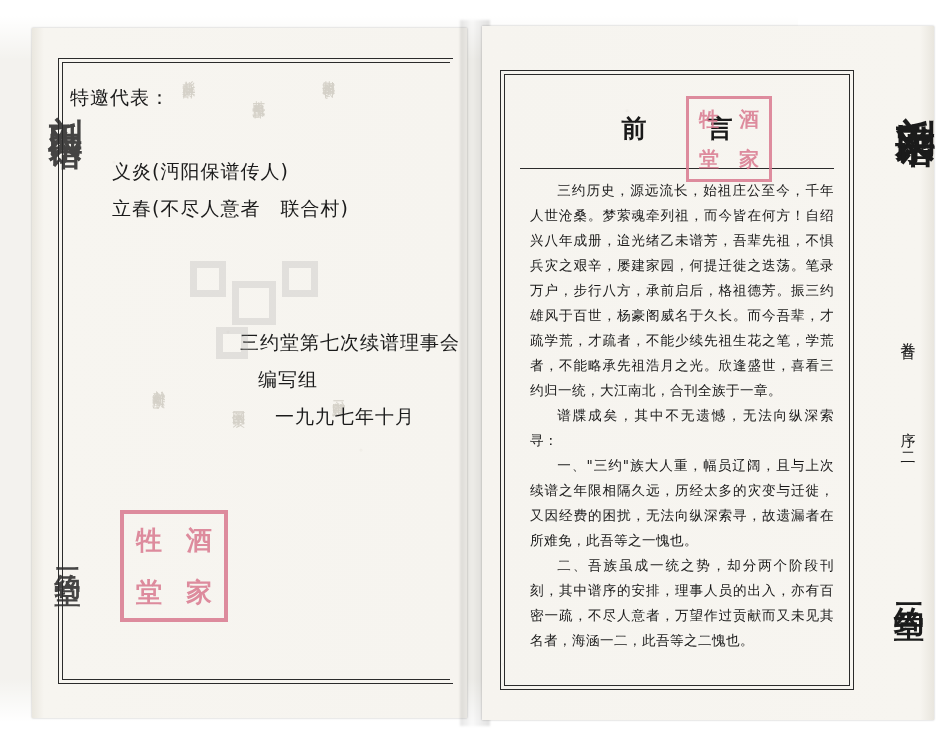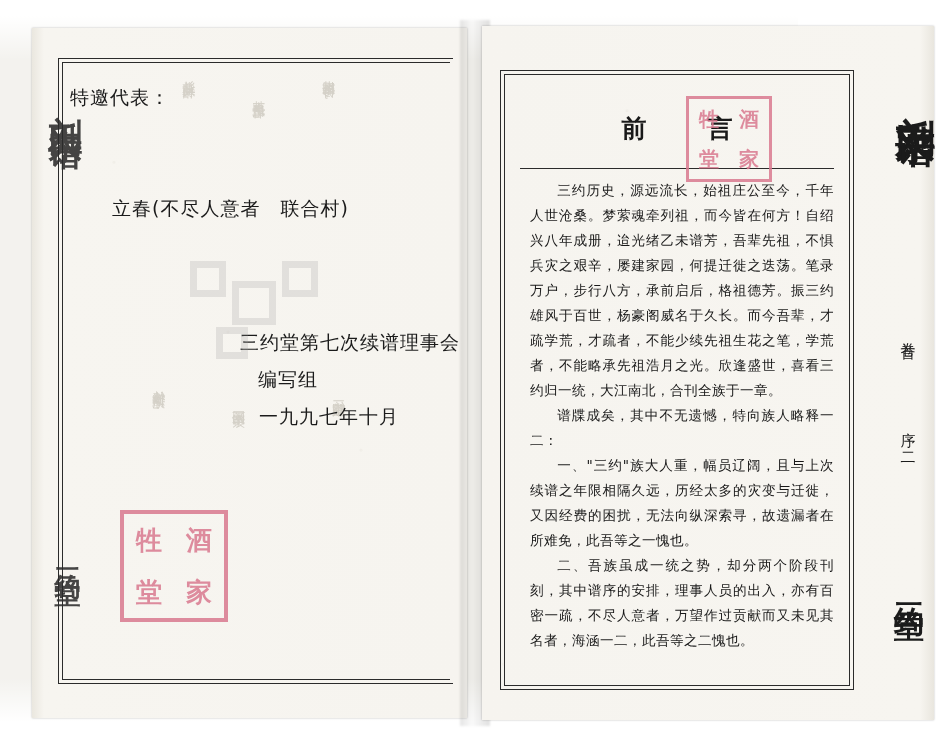--- a/index.html
+++ b/index.html
@@ -140,21 +140,21 @@
 
   .signature {
     position: absolute;
     left: 170px;
     font-size: 19px;
     letter-spacing: 1px;
     white-space: nowrap;
   }
   .sg0 { top: 250px; left: 170px; }
   .sg1 { top: 287px; left: 188px; }
-  .sg2 { top: 324px; left: 189px; }
+  .sg2 { top: 324px; left: 205px; }
 
   
   .watermark {
     position: absolute;
     left: 150px; top: 255px;
     width: 300px; height: 160px;
     pointer-events: none;
     opacity: 0.22;
   }
   .wm-text {
@@ -334,20 +334,21 @@
 
   <div class="ghost cn g1">兰谱业与长相</div>
   <div class="ghost cn g2">其事之所记者</div>
   <div class="ghost cn g3">世系图考修订</div>
   <div class="ghost cn g4">续修族谱序记</div>
   <div class="ghost cn g5">同治丙寅年冬</div>
   <div class="ghost cn g6">三约堂藏版</div>
 
   <div class="left-content">
     <div class="cn delegates-head">特邀代表：</div>
+    <div class="cn delegate-line dl1">义炎(沔阳保谱传人)</div>
     <div class="cn delegate-line dl2">立春(不尽人意者　联合村)</div>
 
     <div class="cn signature sg0">三约堂第七次续谱理事会</div>
     <div class="cn signature sg1">编写组</div>
     <div class="cn signature sg2">一九九七年十月</div>
   </div>
 
   <div class="watermark">
     <div class="wm-sq wm-a"></div>
     <div class="wm-sq wm-b"></div>
@@ -366,21 +367,21 @@
   <div class="gutter"></div>
 
   <div class="leaf leaf-right"></div>
   <div class="frame frame-right"></div>
 
   <div class="preface cn">
     <div class="preface-title">前　言</div>
     <div class="title-rule"></div>
     <div class="body-text">
       <p>三约历史，源远流长，始祖庄公至今，千年人世沧桑。梦萦魂牵列祖，而今皆在何方！自绍兴八年成册，迨光绪乙未谱芳，吾辈先祖，不惧兵灾之艰辛，屡建家园，何提迁徙之迭荡。笔录万户，步行八方，承前启后，格祖德芳。振三约雄风于百世，杨豪阁威名于久长。而今吾辈，才疏学荒，才疏者，不能少续先祖生花之笔，学荒者，不能略承先祖浩月之光。欣逢盛世，喜看三约归一统，大江南北，合刊全族于一章。</p>
-      <p>谱牒成矣，其中不无遗憾，特向族人略释一二：</p>
+      <p>谱牒成矣，其中不无遗憾，无法向纵深索寻：</p>
       <p>一、"三约"族大人重，幅员辽阔，且与上次续谱之年限相隔久远，历经太多的灾变与迁徙，又因经费的困扰，无法向纵深索寻，故遗漏者在所难免，此吾等之一愧也。</p>
       <p>二、吾族虽成一统之势，却分两个阶段刊刻，其中谱序的安排，理事人员的出入，亦有百密一疏，不尽人意者，万望作过贡献而又未见其名者，海涵一二，此吾等之二愧也。</p>
 
     </div>
   </div>
 
   <div class="seal seal-right-top">
     <span>牲</span>
     <span>酒</span>
     <span>堂</span>

